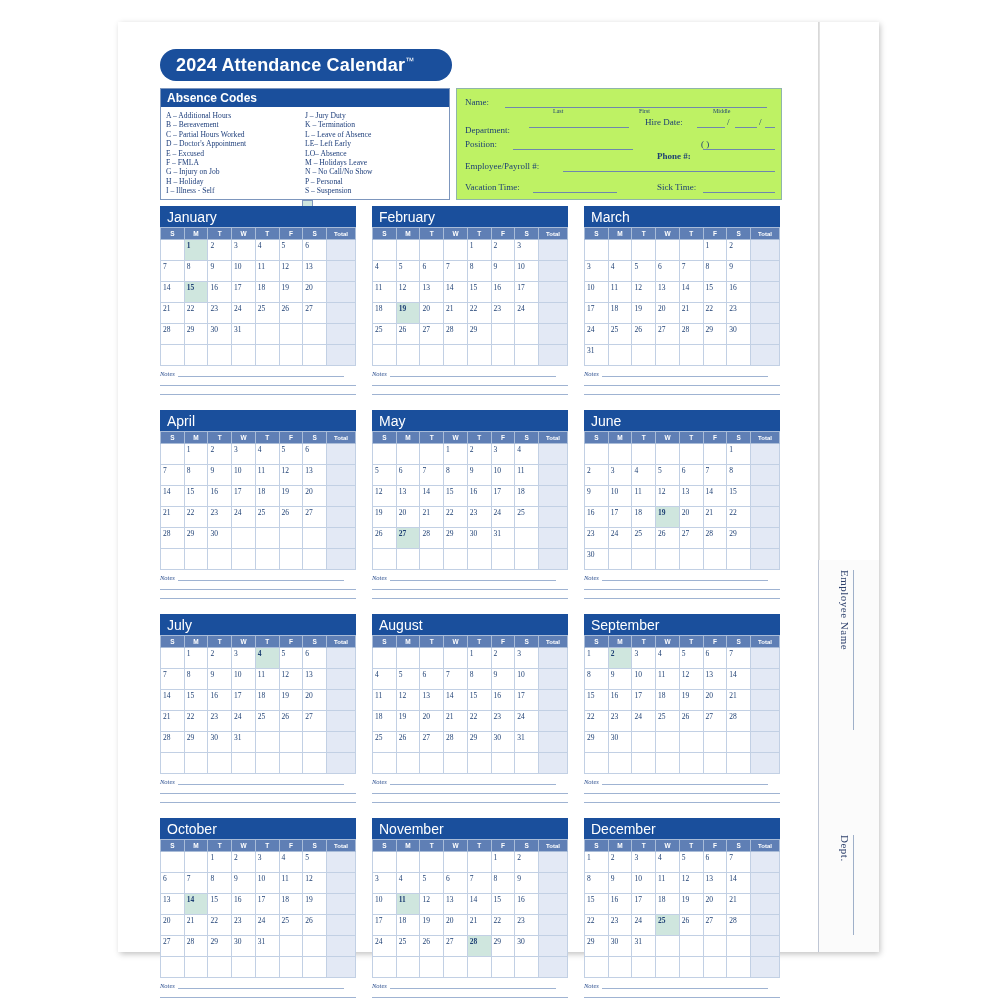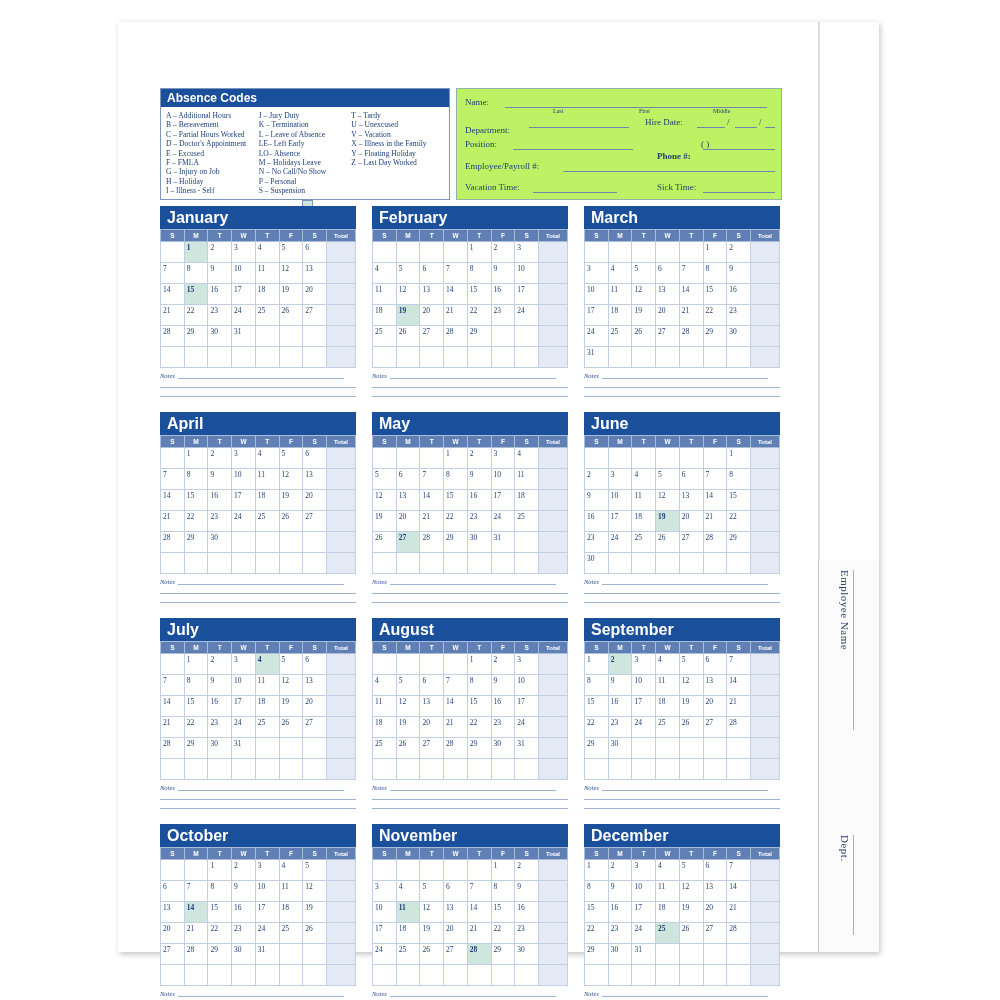--- a/index.html
+++ b/index.html
@@ -74,21 +74,21 @@
   .inf-row{position:absolute;font-size:9px;color:#1d3f73;}
   .rule{position:absolute;border-bottom:1px solid #6f87ad;height:0;}
   .minilbl{position:absolute;font-size:6px;color:#1d3f73;}
 
   
   #months{position:absolute;left:20px;top:170px;width:620px;}
   .qrow{display:flex;gap:16px;margin-bottom:15px;}
   .month{width:196px;position:relative;}
   .m-hdr{
     background:#1a4f9c;color:#fff;font-family:"Liberation Sans",sans-serif;
-    font-weight:bold;font-size:16px;padding:2px 0 2px 6px;border:1px solid #1a4f9c;
+    font-weight:normal;font-size:14px;padding:2px 0 2px 6px;border:1px solid #1a4f9c;
     border-bottom:none;
   }
   table.cal{border-collapse:collapse;width:196px;table-layout:fixed;}
   table.cal th{
     background:#5f7fb5;color:#ffffff;font-family:"Liberation Sans",sans-serif;
     font-size:6.5px;font-weight:bold;height:9px;border:1px solid #a9bcd8;
   }
   table.cal th.total{font-size:6px;width:26px;}
   table.cal td{
     border:1px solid #c2d0e4;height:19px;width:24.3px;
@@ -112,20 +112,23 @@
 <div id="tabflap"></div>
 <div id="rightpanel">
   <div class="vertlabel" style="left:20px;top:10px;">Employee Name</div>
   <div class="vertline" style="left:34px;top:10px;height:160px;"></div>
   <div class="vertlabel" style="left:20px;top:275px;">Dept.</div>
   <div class="vertline" style="left:34px;top:275px;height:100px;"></div>
 </div>
 
 <div id="sheet">
 
+  <div id="title-banner">
+    <div class="t"><span>2024 Attendance Calendar</span><span class="tm">™</span></div>
+  </div>
 
   <div id="codes">
     <div class="hdr">Absence Codes</div>
     <div class="cols">
       <div class="col">
         <div class="ln">A  –  Additional Hours</div>
         <div class="ln">B  –  Bereavement</div>
         <div class="ln">C  –  Partial Hours Worked</div>
         <div class="ln">D  –  Doctor's Appointment</div>
         <div class="ln">E  –  Excused</div>
@@ -138,28 +141,20 @@
         <div class="ln">J   –  Jury Duty</div>
         <div class="ln">K  –  Termination</div>
         <div class="ln">L  –  Leave of Absence</div>
         <div class="ln">LE– Left Early</div>
         <div class="ln">LO– Absence</div>
         <div class="ln">M  –  Holidays Leave</div>
         <div class="ln">N  –  No Call/No Show</div>
         <div class="ln">P  –  Personal</div>
         <div class="ln">S  –  Suspension</div>
       </div>
-      <div class="col">
-        <div class="ln">T  –  Tardy</div>
-        <div class="ln">U  –  Unexcused</div>
-        <div class="ln">V  –  Vacation</div>
-        <div class="ln">X  –  Illness in the Family</div>
-        <div class="ln">Y  –  Floating Holiday</div>
-        <div class="ln">Z  –  Last Day Worked</div>
-      </div>
     </div>
     <div id="legend">
       <span class="sw"></span>
       <span class="lt">= Legal Public Holidays</span>
     </div>
   </div>
 
   <div id="info">
     <div class="inf-row" style="left:8px;top:8px;">Name:</div>
     <div class="rule" style="left:48px;top:18px;width:262px;"></div>

